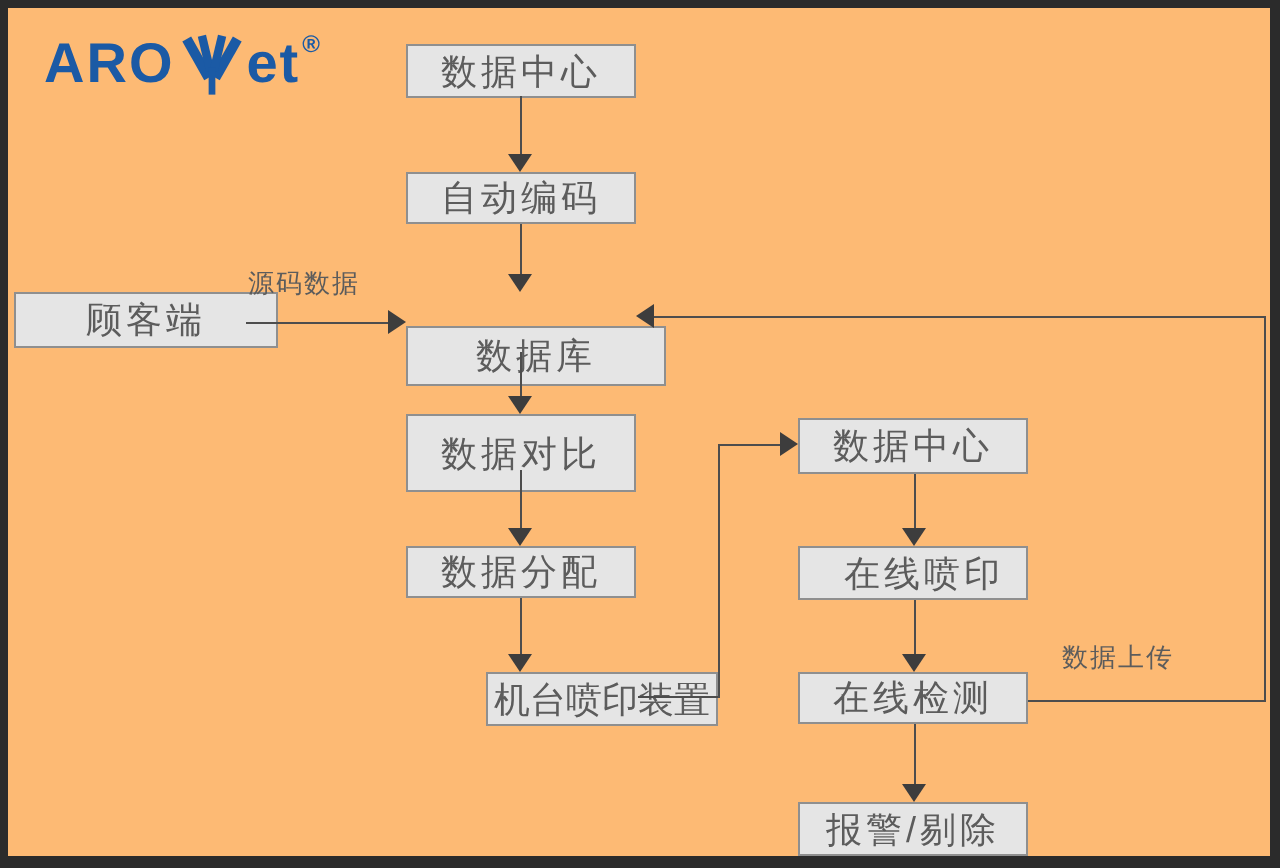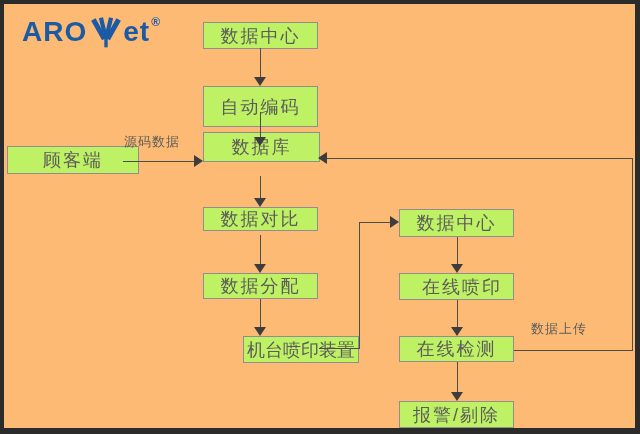--- a/index.html
+++ b/index.html
@@ -33,21 +33,21 @@
     font-size: 12px;
     font-weight: bold;
     vertical-align: top;
     position: relative; top: -10px; left: 1px;
   }
 
   
   .node {
     position: absolute;
     border: 1px solid #8f8f8f;
-    background: #bef264;
+    background: #e5e5e5;
     color: #5c5c5c;
     font-size: 18px;
     letter-spacing: 2px;
     text-align: center;
     display: flex; align-items: center; justify-content: center;
     white-space: nowrap;
   }
   .node.tight { letter-spacing: 0; }
 
   
@@ -86,24 +86,24 @@
           <path d="M25 1 L20 22" stroke-width="5"></path>
           <path d="M19 20 L19 36" stroke-width="4"></path>
         </g>
       </svg>
       <span class="logo-text">et</span>
       <span class="logo-reg">®</span>
     </div>
   </div>
 
   <div class="node" style="left:203px; top:22px;  width:115px; height:27px;">数据中心</div>
-  <div class="node" style="left:203px; top:86px;  width:115px; height:41px;">自动编码</div>
-  <div class="node" style="left:203px; top:132px; width:117px; height:30px;">数据库</div>
+  <div class="node" style="left:203px; top:86px;  width:115px; height:26px;">自动编码</div>
+  <div class="node" style="left:203px; top:163px; width:130px; height:30px;">数据库</div>
   <div class="node" style="left:7px;   top:146px; width:132px; height:28px;">顾客端</div>
-  <div class="node" style="left:203px; top:207px; width:115px; height:24px;">数据对比</div>
+  <div class="node" style="left:203px; top:207px; width:115px; height:39px;">数据对比</div>
   <div class="node" style="left:203px; top:273px; width:115px; height:26px;font-family:Liberation Serif, serif;">数据分配</div>
   <div class="node tight" style="left:203px; top:336px; width:116px; height:27px;margin-left:40px;">机台喷印装置</div>
   <div class="node" style="left:399px; top:209px; width:115px; height:28px;">数据中心</div>
   <div class="node" style="left:399px; top:273px; width:115px; height:27px;padding-left:11px;">在线喷印</div>
   <div class="node" style="left:399px; top:336px; width:115px; height:26px;">在线检测</div>
   <div class="node" style="left:399px; top:401px; width:115px; height:27px;">报警/剔除</div>
 
   <div class="vline" style="left:260px; top:48px;  height:30px;"></div>
   <div class="ah down" style="left:254px; top:77px;"></div>
   <div class="vline" style="left:260px; top:112px; height:26px;"></div>

